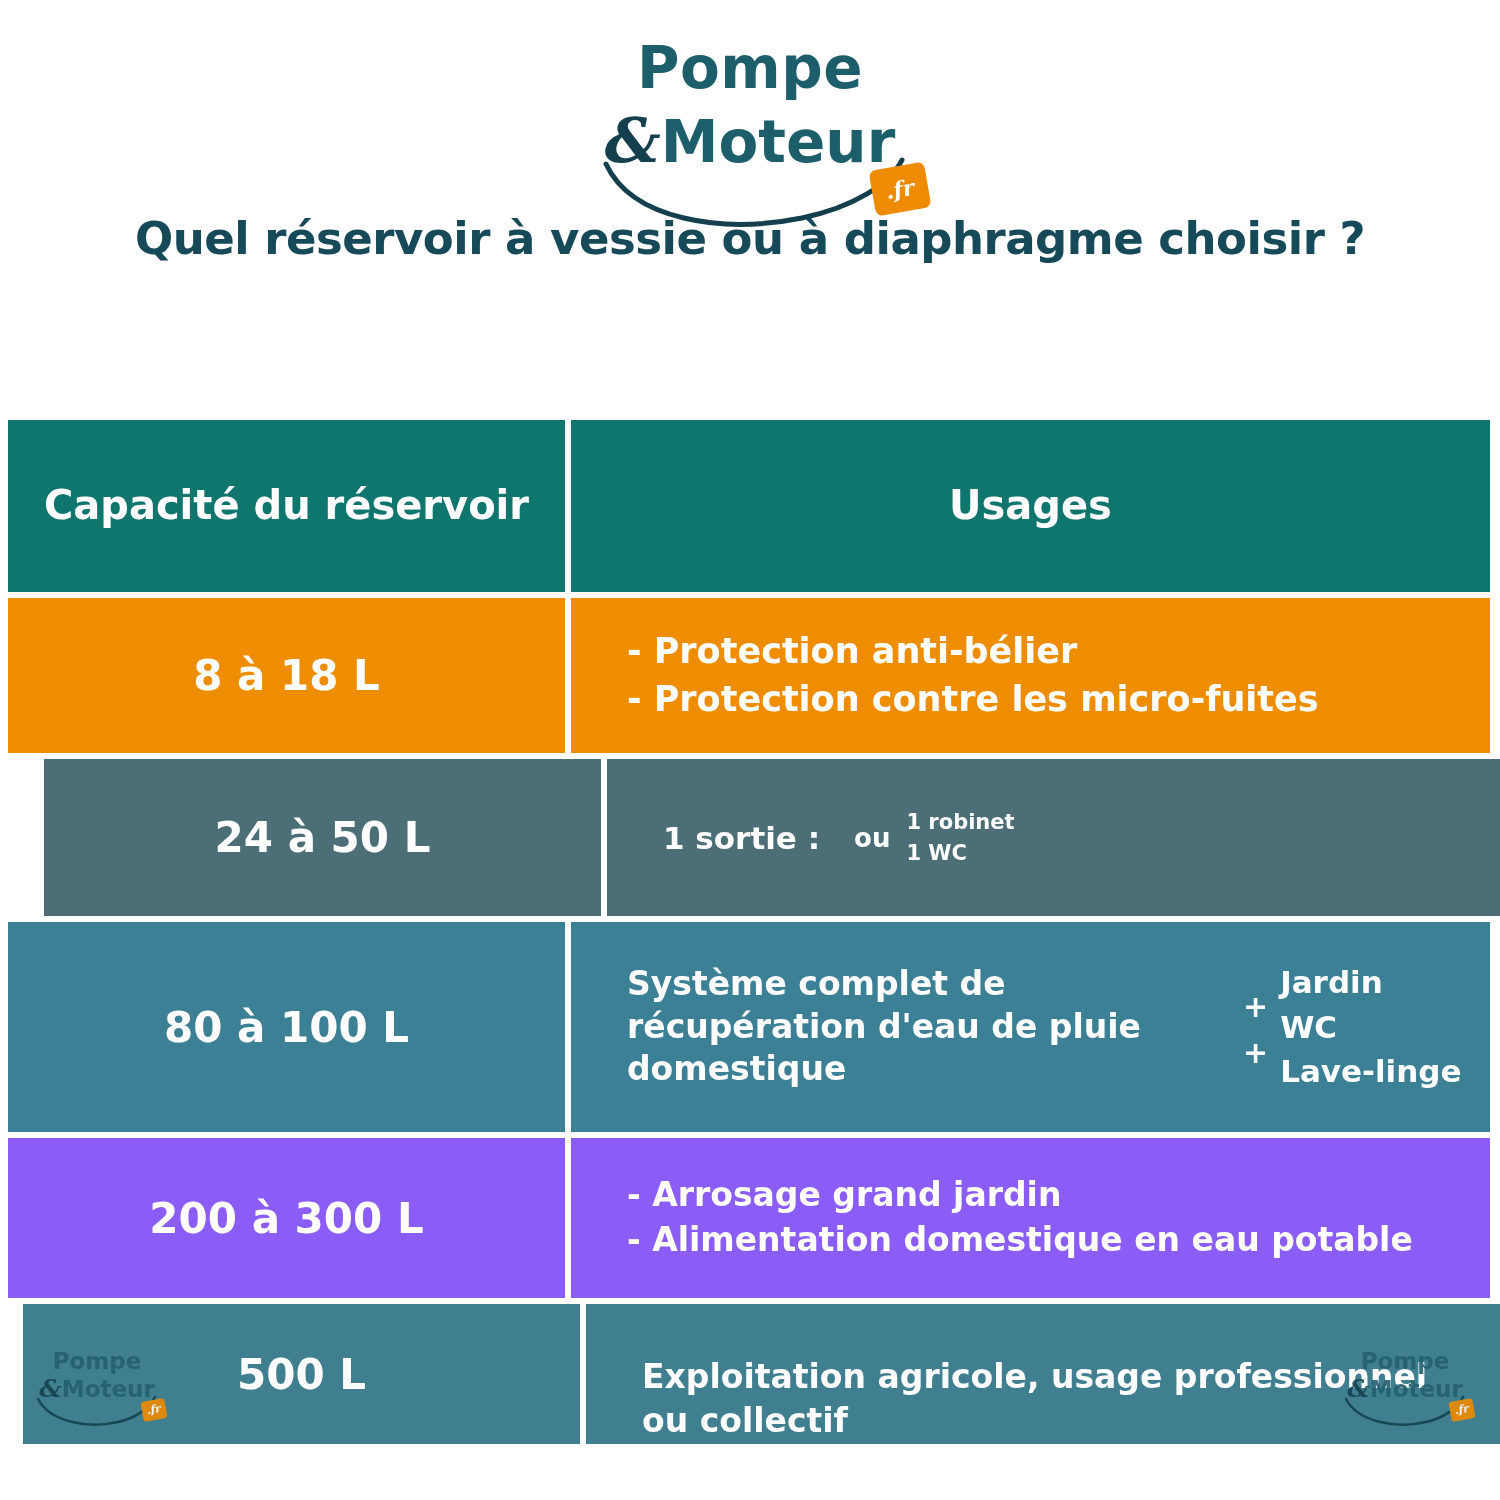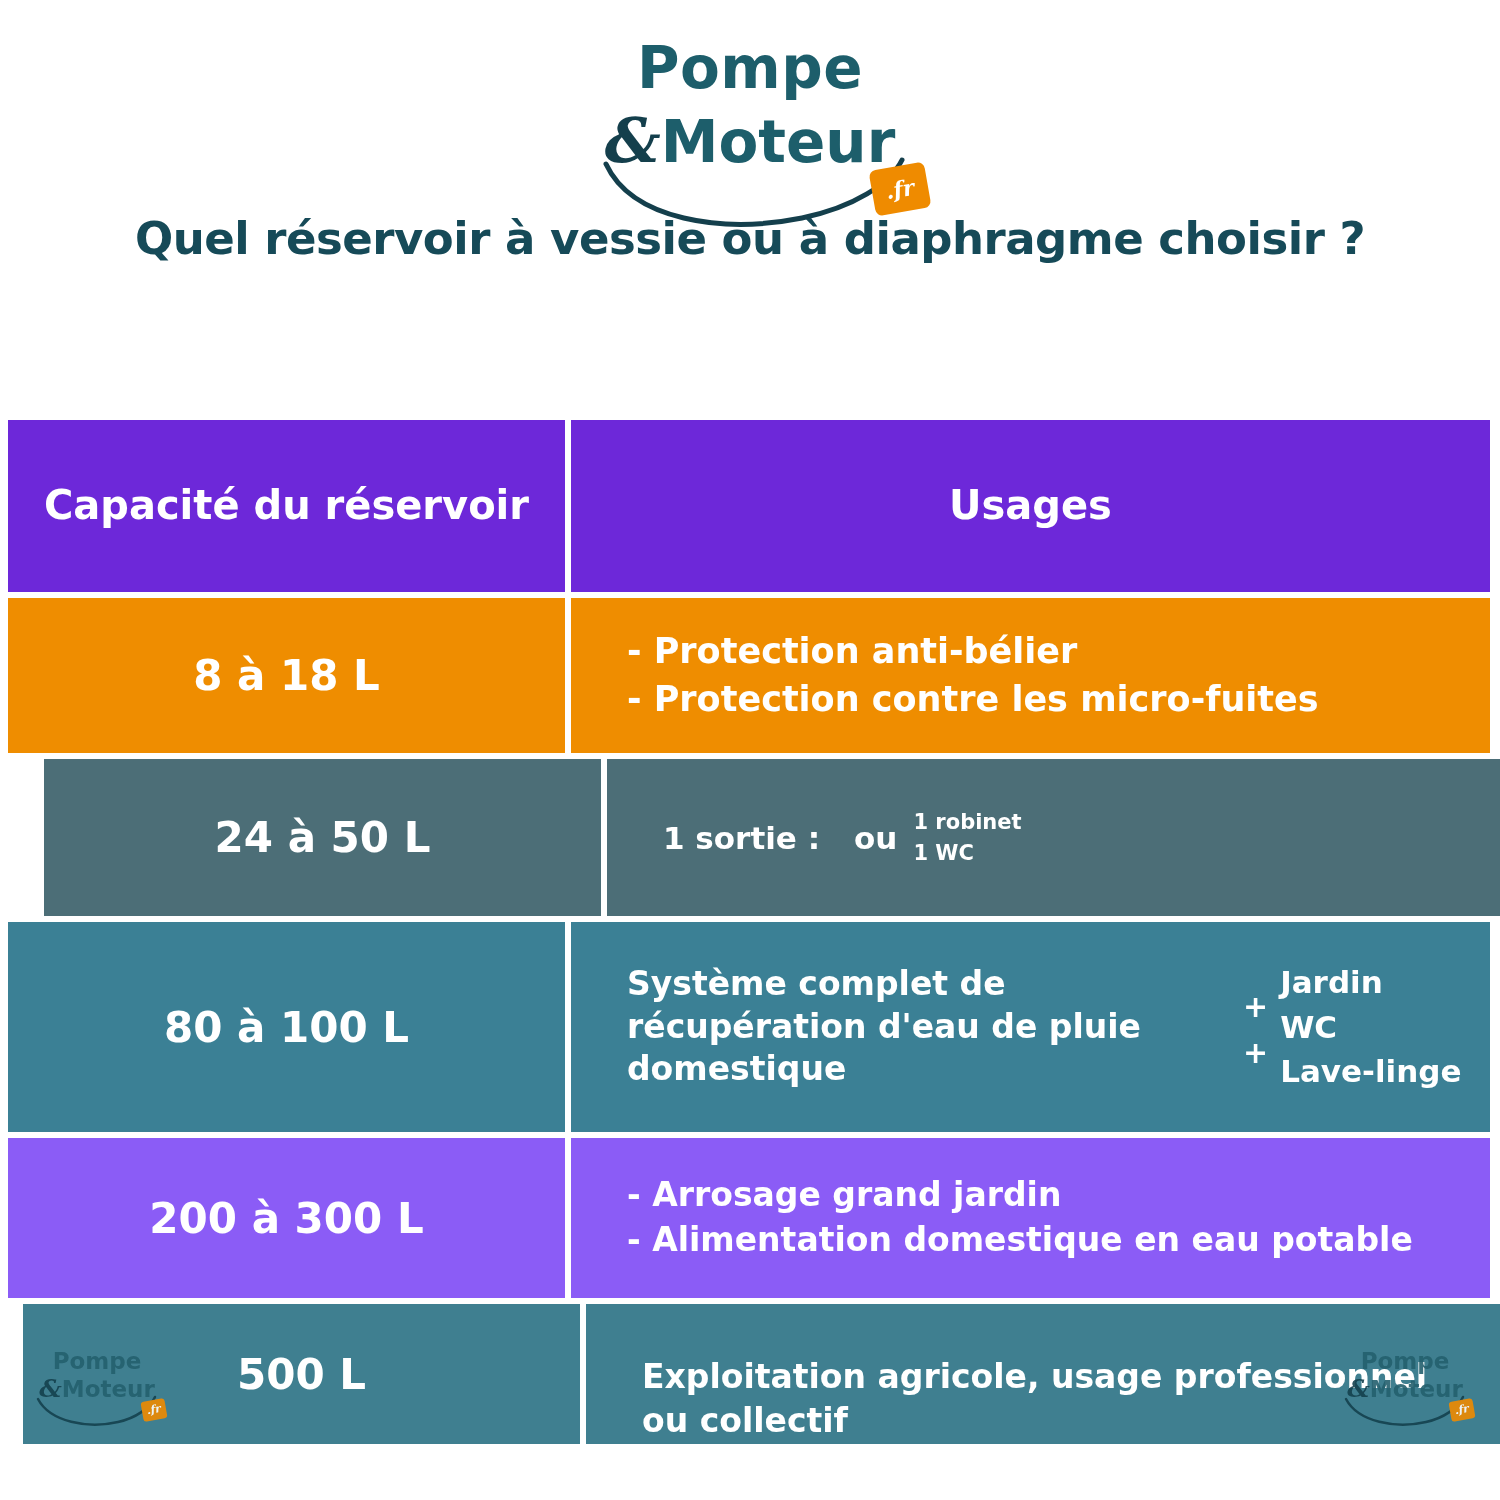--- a/index.html
+++ b/index.html
@@ -130,21 +130,21 @@
     color: #ffffff;
     font-family: "DejaVu Sans", sans-serif;
     font-weight: bold;
     padding-left: 56px;
     padding-right: 20px;
   }
 
   
   .row-head .cell-cap,
   .row-head .cell-use {
-    background: #6d28d9;
+    background: #0f766e;
     height: 172px;
     font-size: 40px;
     line-height: 1.18;
     justify-content: center;
     padding-left: 0;
     padding-right: 0;
   }
   .row-head .cell-use { justify-content: center; }
 
   
@@ -185,21 +185,21 @@
   .usage-lines { display: block; }
   .usage-lines span { display: block; white-space: nowrap; }
 
   
   .u2 {
     display: flex;
     align-items: center;
   }
   .u2-label { font-size: 31px; }
   .u2-ou {
-    font-size: 31px;
+    font-size: 26px;
     margin: 0 16px 0 34px;
   }
   .u2-list {
     font-size: 21px;
     line-height: 1.45;
   }
   .u2-list span { display: block; }
 
   
   .u3 {

